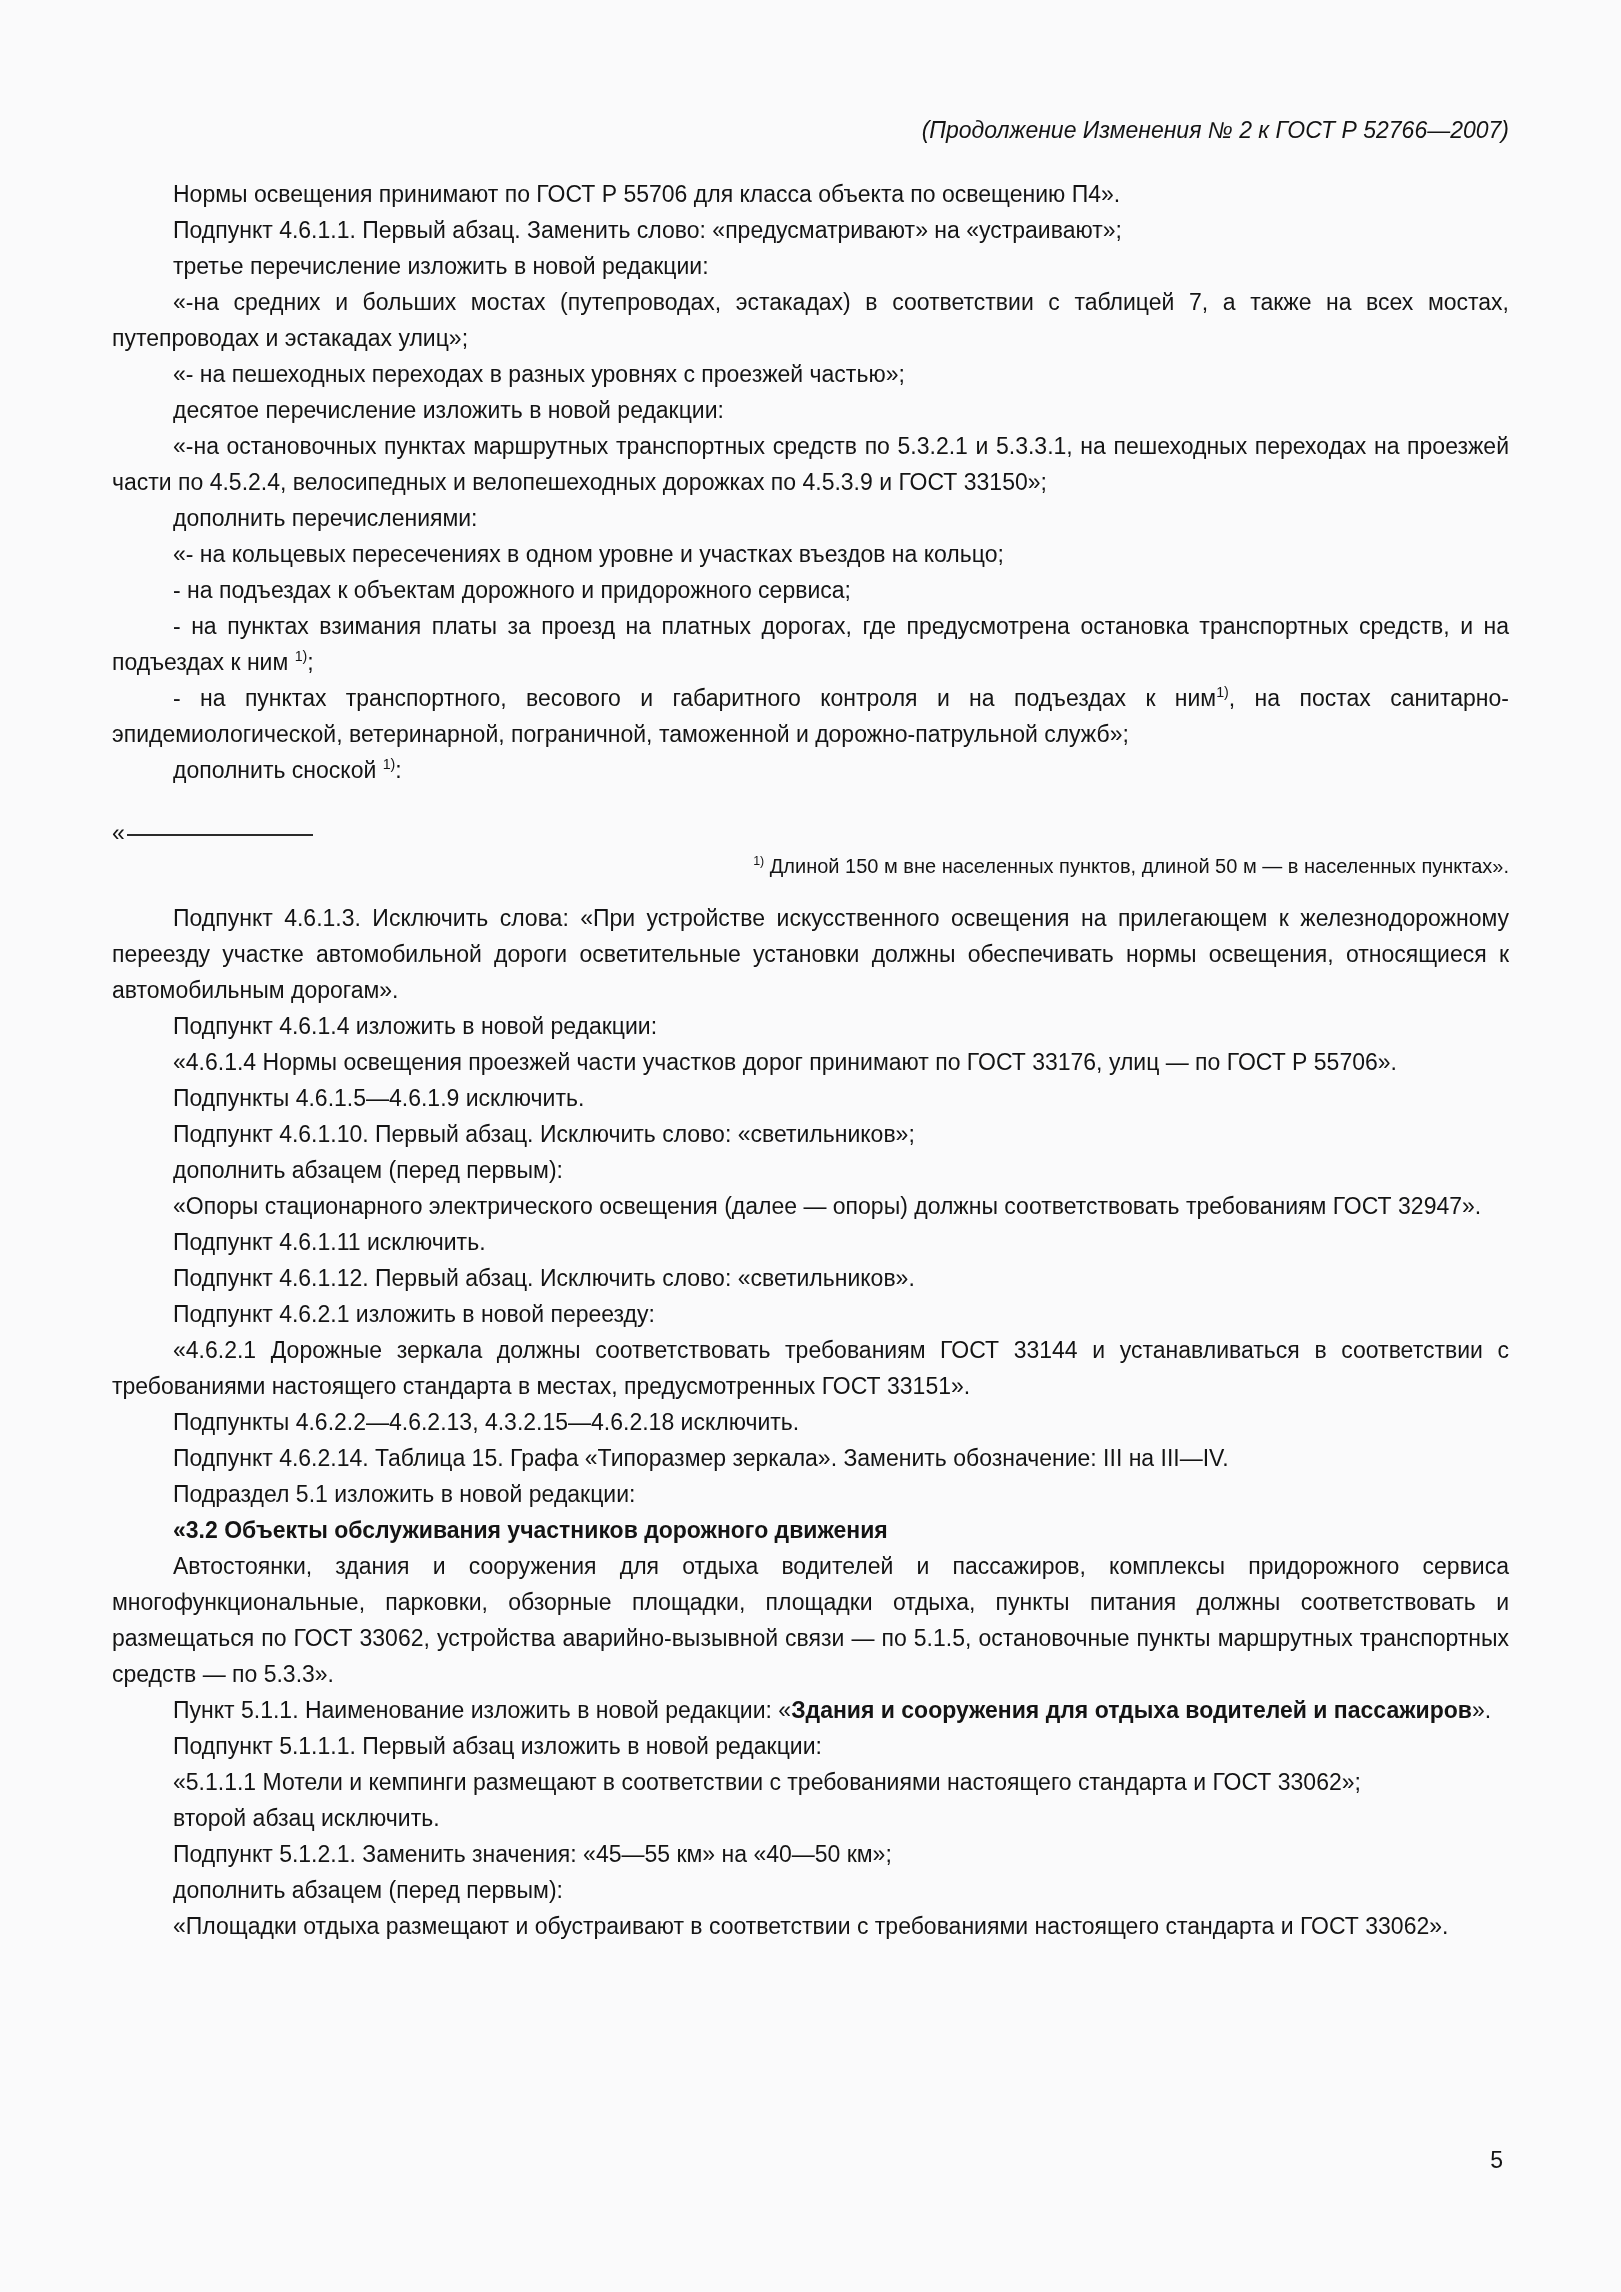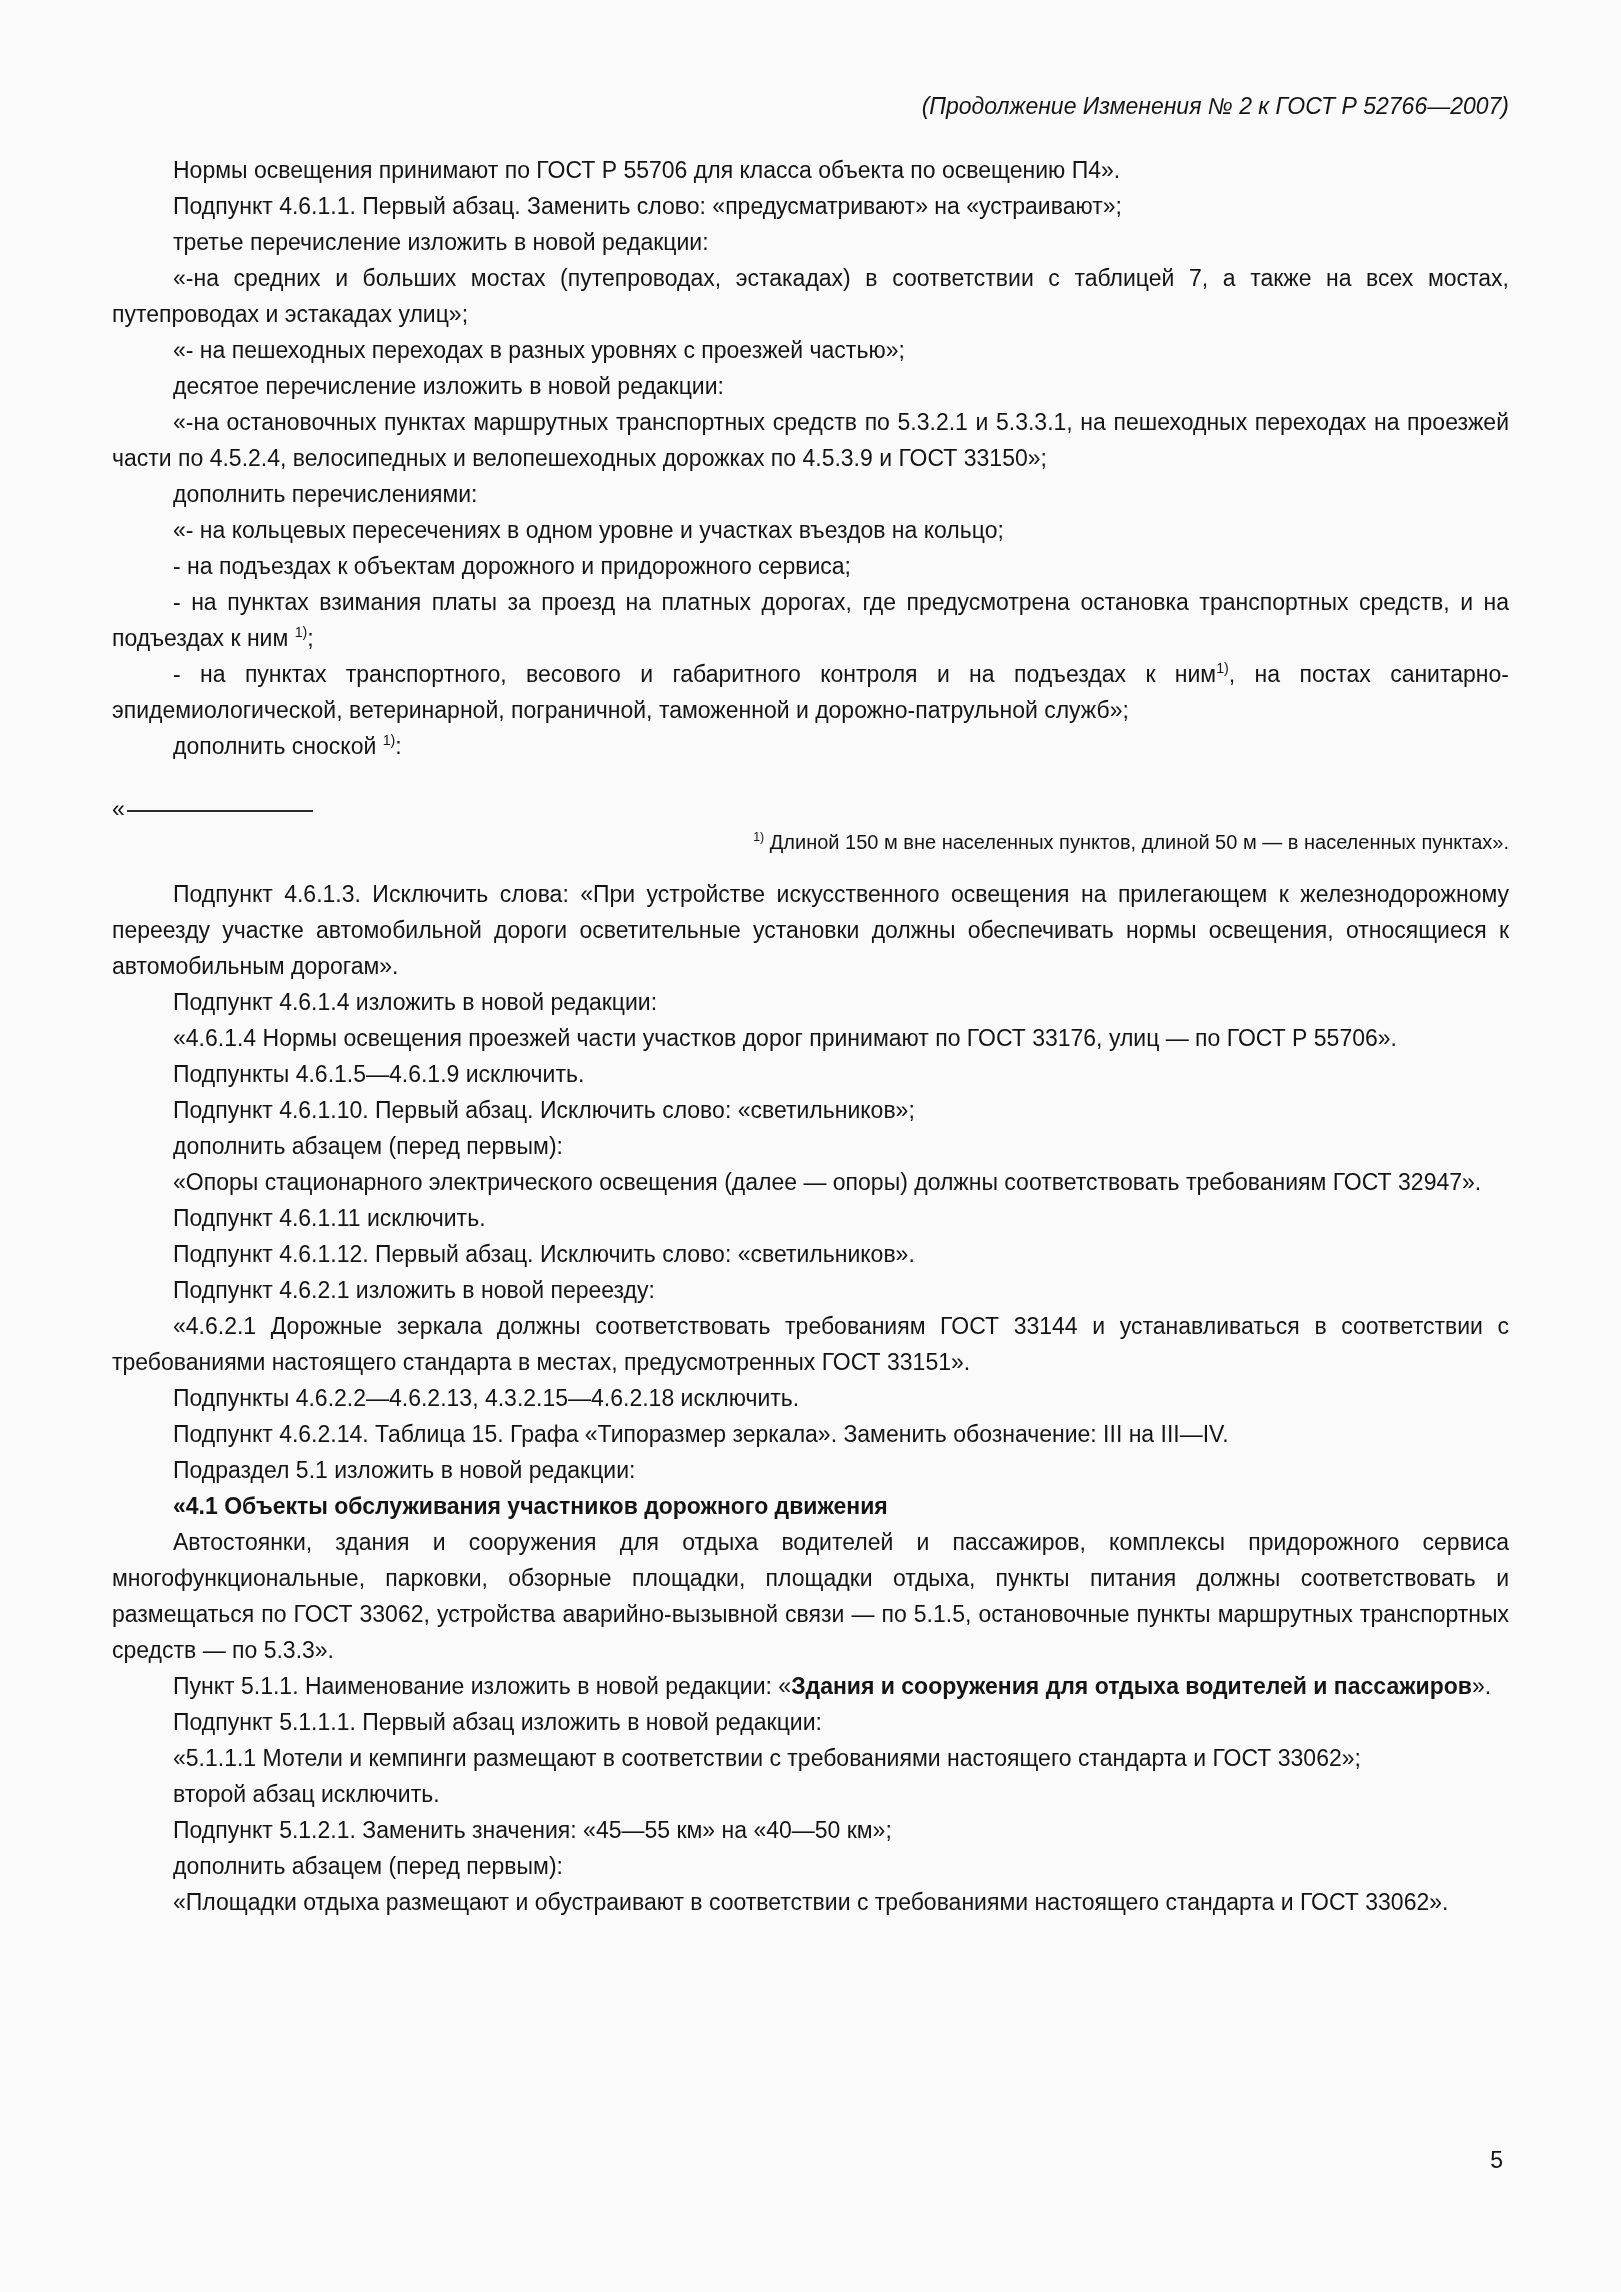--- a/index.html
+++ b/index.html
@@ -8,21 +8,21 @@
     font-family:"Liberation Sans", sans-serif;
     -webkit-font-smoothing:antialiased;
   }
   .page{
     position:relative;
     width:1621px;
     height:2293px;
     margin:0 auto;
     background:#fafafb;
     box-sizing:border-box;
-    padding:92px 112px 0 112px;
+    padding:116px 112px 0 112px;
     color:#141414;
     overflow:hidden;
   }
   .running-header{
     font-style:italic;
     font-size:23px;
     line-height:29px;
     text-align:right;
     margin:0 0 31px 0;
   }
@@ -97,21 +97,21 @@
       <p class="para"><span>Подпункт 4.6.1.10. Первый абзац. Исключить слово: «светильников»;</span></p>
       <p class="para"><span>дополнить абзацем (перед первым):</span></p>
       <p class="para"><span>«Опоры стационарного электрического освещения (далее — опоры) должны соответствовать требованиям ГОСТ 32947».</span></p>
       <p class="para"><span>Подпункт 4.6.1.11 исключить.</span></p>
       <p class="para"><span>Подпункт 4.6.1.12. Первый абзац. Исключить слово: «светильников».</span></p>
       <p class="para"><span>Подпункт 4.6.2.1 изложить в новой переезду:</span></p>
       <p class="para"><span>«4.6.2.1 Дорожные зеркала должны соответствовать требованиям ГОСТ 33144 и устанавливаться в соответствии с требованиями настоящего стандарта в местах, предусмотренных ГОСТ 33151».</span></p>
       <p class="para"><span>Подпункты 4.6.2.2—4.6.2.13, 4.3.2.15—4.6.2.18 исключить.</span></p>
       <p class="para"><span>Подпункт 4.6.2.14. Таблица 15. Графа «Типоразмер зеркала». Заменить обозначение: III на III—IV.</span></p>
       <p class="para"><span>Подраздел 5.1 изложить в новой редакции:</span></p>
-      <p class="para"><b>«4.1 Объекты обслуживания участников дорожного движения</b></p>
+      <p class="para"><b>«3.2 Объекты обслуживания участников дорожного движения</b></p>
       <p class="para"><span>Автостоянки, здания и сооружения для отдыха водителей и пассажиров, комплексы придорожного сервиса многофункциональные, парковки, обзорные площадки, площадки отдыха, пункты питания должны соответствовать и размещаться по ГОСТ 33062, устройства аварийно-вызывной связи — по 5.1.5, остановочные пункты маршрутных транспортных средств — по 5.3.3».</span></p>
       <p class="para"><span>Пункт 5.1.1. Наименование изложить в новой редакции: «</span><b>Здания и сооружения для отдыха водителей и пассажиров</b><span>».</span></p>
       <p class="para"><span>Подпункт 5.1.1.1. Первый абзац изложить в новой редакции:</span></p>
       <p class="para"><span>«5.1.1.1 Мотели и кемпинги размещают в соответствии с требованиями настоящего стандарта и ГОСТ 33062»;</span></p>
       <p class="para"><span>второй абзац исключить.</span></p>
       <p class="para"><span>Подпункт 5.1.2.1. Заменить значения: «45—55 км» на «40—50 км»;</span></p>
       <p class="para"><span>дополнить абзацем (перед первым):</span></p>
       <p class="para"><span>«Площадки отдыха размещают и обустраивают в соответствии с требованиями настоящего стандарта и ГОСТ 33062».</span></p>
     </div>
 

